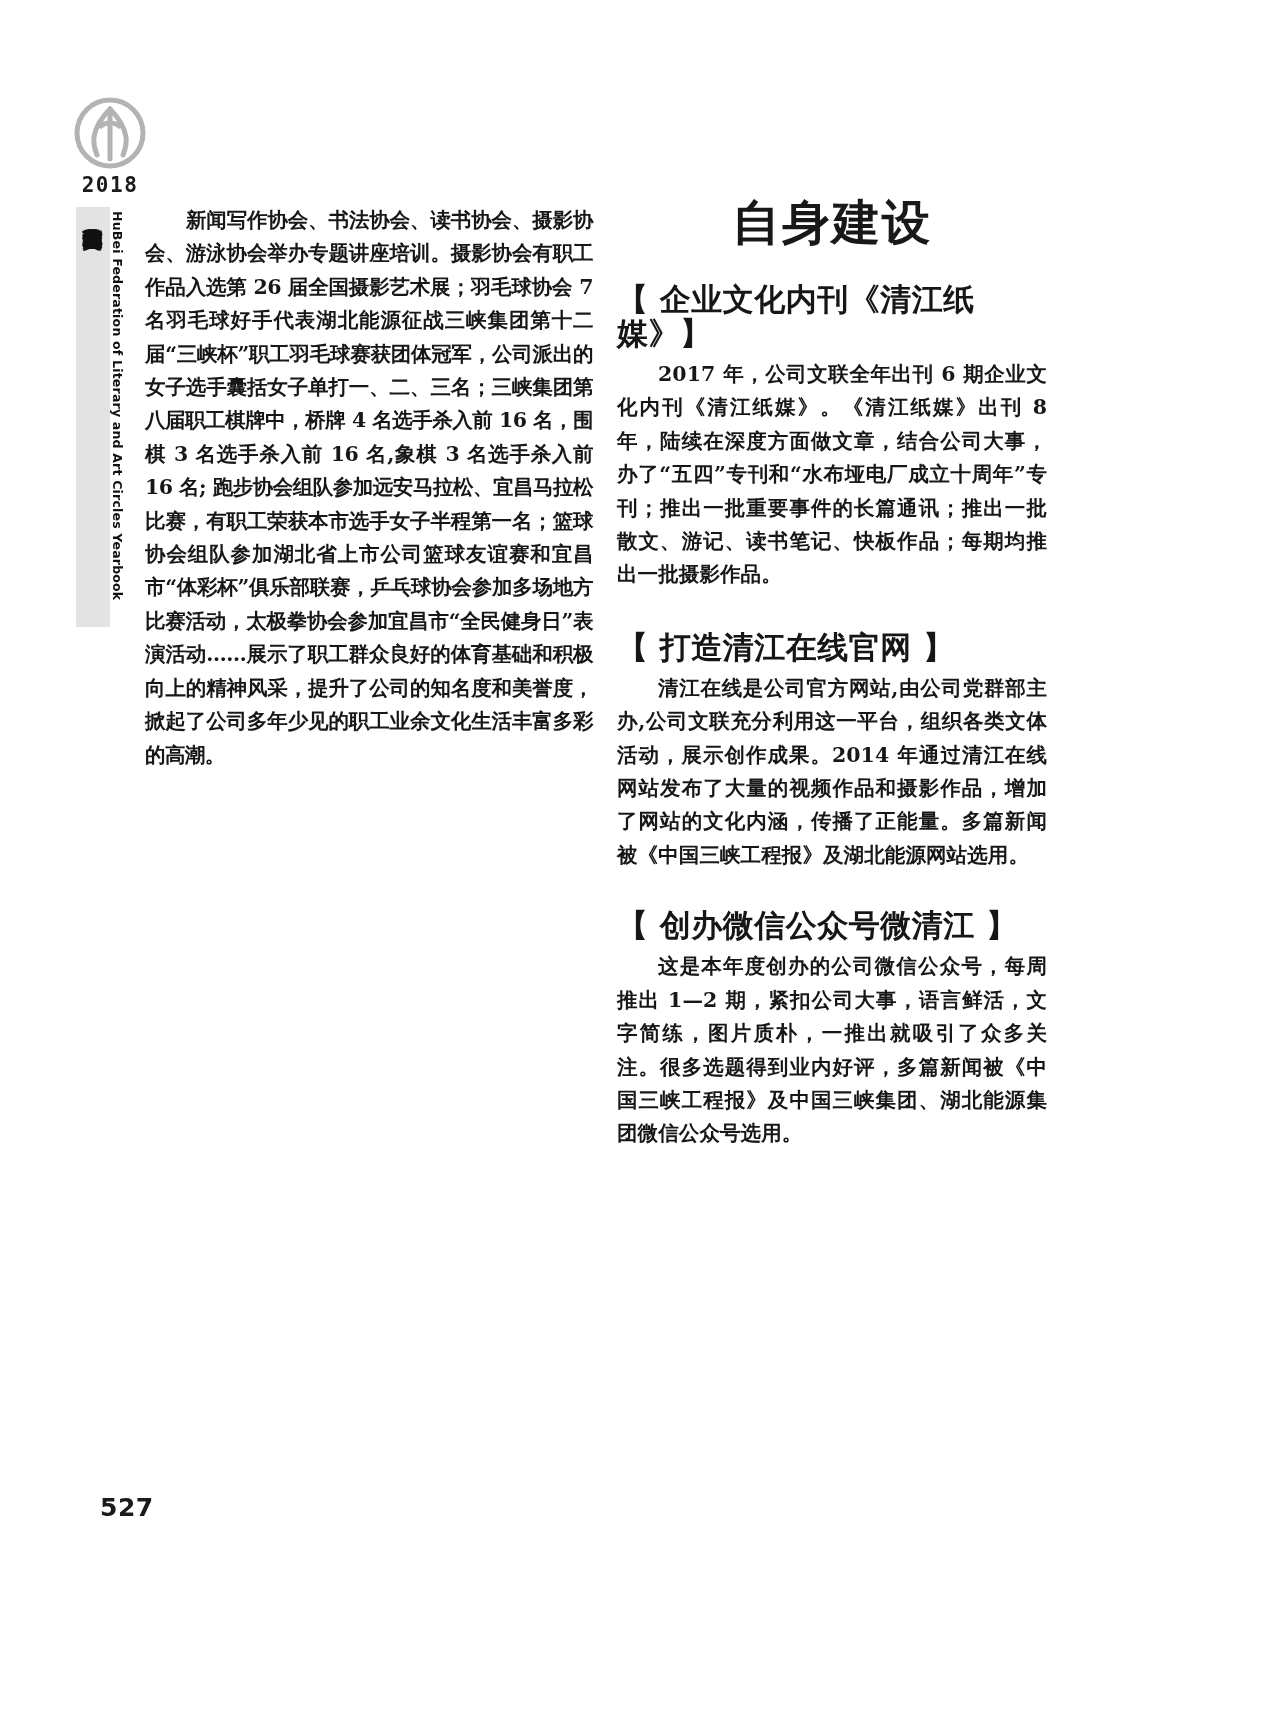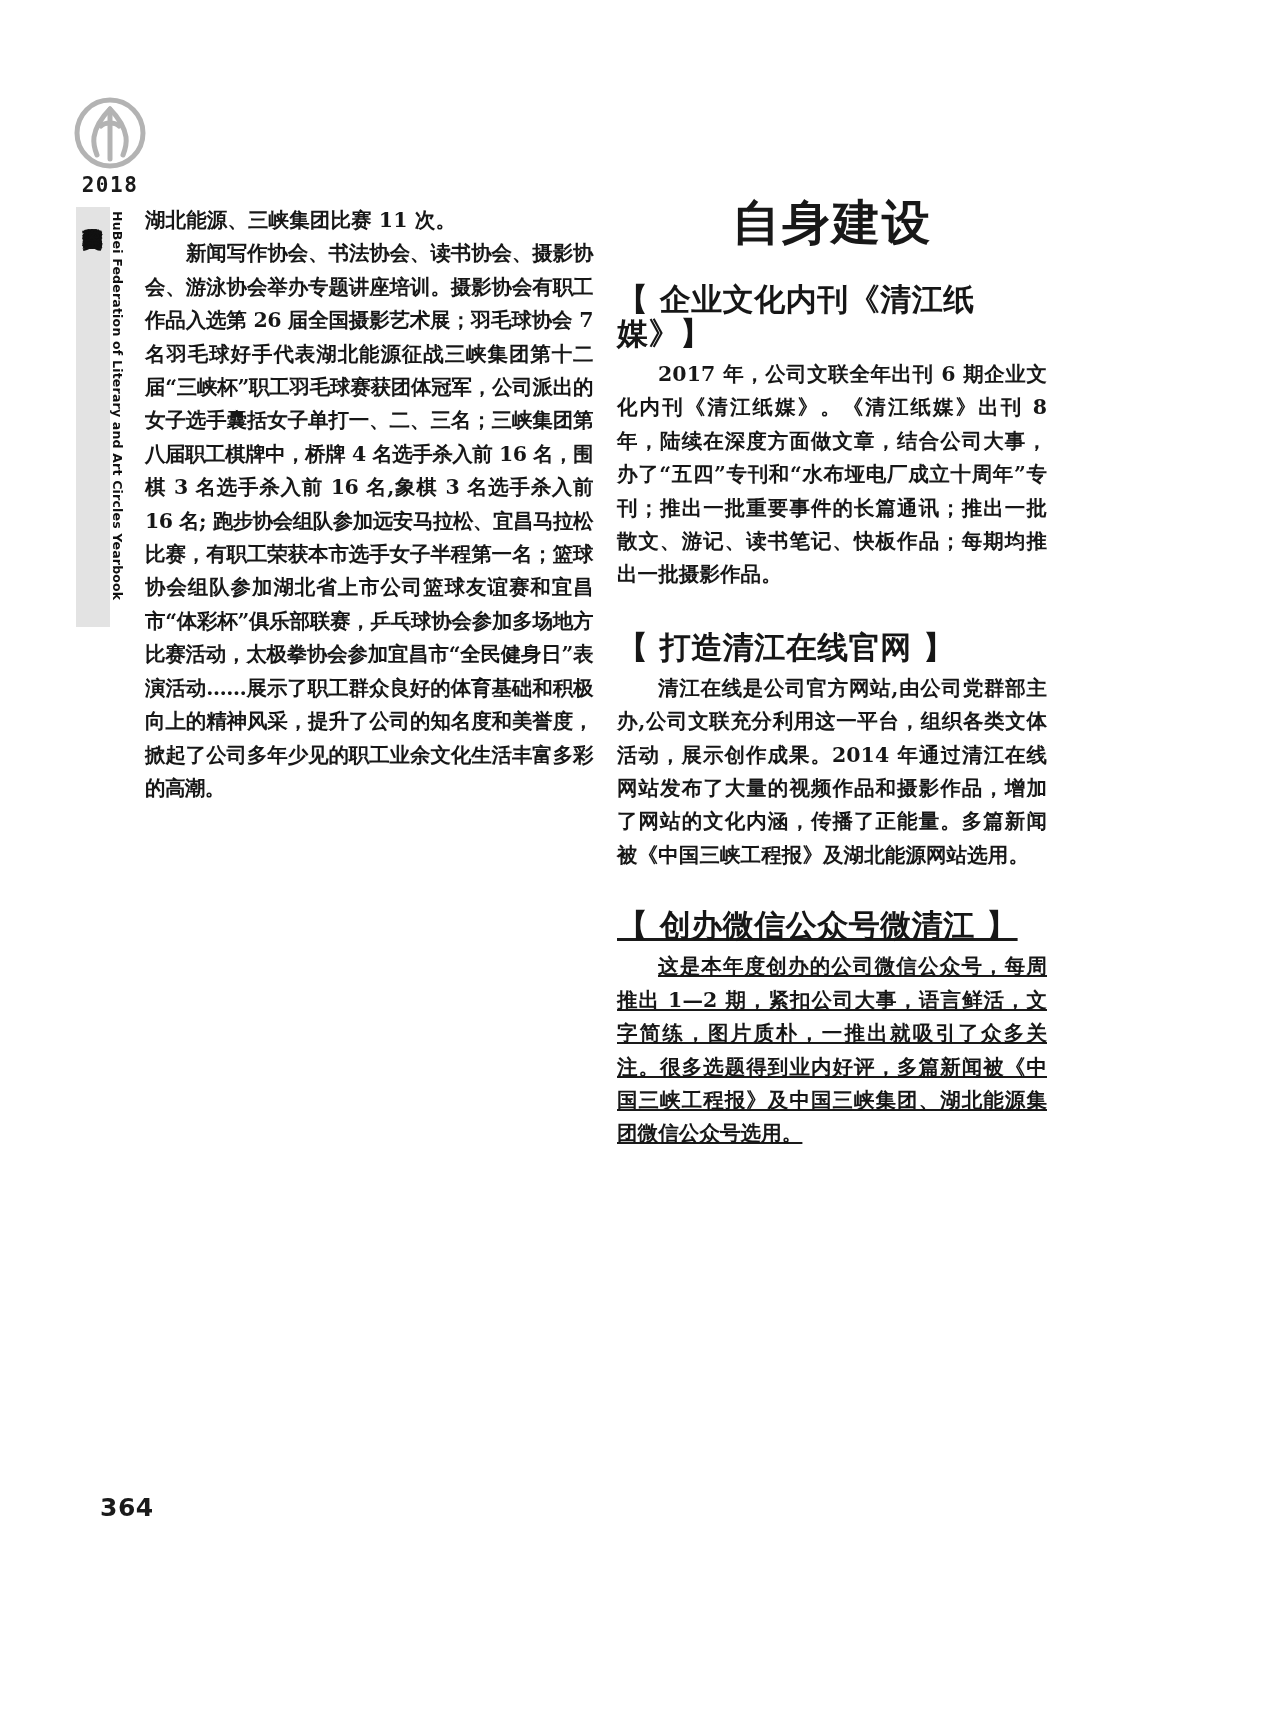--- a/index.html
+++ b/index.html
@@ -127,21 +127,21 @@
     font-family: "DejaVu Sans", "Liberation Sans", sans-serif;
     font-weight: bold;
     font-size: 31px;
     line-height: 34px;
     letter-spacing: 0.5px;
     color: #161616;
     margin: 0 0 8px 0;
   }
   .section-block { margin-bottom: 30px; }
   .section-block.sec-2 { margin-top: 38px; }
-  .section-block.sec-3 { margin-top: 36px; text-decoration: underline; }
+  .section-block.sec-3 { margin-top: 36px; }
 
   
   #folio {
     position: absolute;
     left: 100px;
     top: 1493px;
     font-family: "DejaVu Sans", "Liberation Sans", sans-serif;
     font-weight: bold;
     font-size: 25px;
     letter-spacing: 0.5px;
@@ -168,21 +168,20 @@
     <div id="logo-year">2018</div>
 
     <div id="vertical-band"></div>
 
     <div id="vertical-cn">湖北省文学艺术界联合会年鉴</div>
 
     <div id="vertical-en">HuBei Federation of Literary and Art Circles Yearbook</div>
   </div>
 
   <div id="col-left">
-    <p class="body-p">湖北能源、三峡集团比赛 11 次。</p>
     <p class="body-p indent tight">新闻写作协会、书法协会、读书协会、摄影协会、游泳协会举办专题讲座培训。摄影协会有职工作品入选第 26 届全国摄影艺术展；羽毛球协会 7 名羽毛球好手代表湖北能源征战三峡集团第十二届“三峡杯”职工羽毛球赛获团体冠军，公司派出的女子选手囊括女子单打一、二、三名；三峡集团第八届职工棋牌中，桥牌 4 名选手杀入前 16 名，围棋 3 名选手杀入前 16 名,象棋 3 名选手杀入前 16 名; 跑步协会组队参加远安马拉松、宜昌马拉松比赛，有职工荣获本市选手女子半程第一名；篮球协会组队参加湖北省上市公司篮球友谊赛和宜昌市“体彩杯”俱乐部联赛，乒乓球协会参加多场地方比赛活动，太极拳协会参加宜昌市“全民健身日”表演活动……展示了职工群众良好的体育基础和积极向上的精神风采，提升了公司的知名度和美誉度，掀起了公司多年少见的职工业余文化生活丰富多彩的高潮。</p>
   </div>
 
   <div id="col-right">
 
     <h1 id="page-title">自身建设</h1>
 
     <div class="section-block sec-1">
       <h2 class="section-head">【 企业文化内刊《清江纸媒》】</h2>
       <p class="body-p indent">2017 年，公司文联全年出刊 6 期企业文化内刊《清江纸媒》。《清江纸媒》出刊 8 年，陆续在深度方面做文章，结合公司大事，办了“五四”专刊和“水布垭电厂成立十周年”专刊；推出一批重要事件的长篇通讯；推出一批散文、游记、读书笔记、快板作品；每期均推出一批摄影作品。</p>
@@ -192,15 +191,15 @@
       <h2 class="section-head">【 打造清江在线官网 】</h2>
       <p class="body-p indent">清江在线是公司官方网站,由公司党群部主办,公司文联充分利用这一平台，组织各类文体活动，展示创作成果。2014 年通过清江在线网站发布了大量的视频作品和摄影作品，增加了网站的文化内涵，传播了正能量。多篇新闻被《中国三峡工程报》及湖北能源网站选用。</p>
     </div>
 
     <div class="section-block sec-3">
       <h2 class="section-head">【 创办微信公众号微清江 】</h2>
       <p class="body-p indent">这是本年度创办的公司微信公众号，每周推出 1—2 期，紧扣公司大事，语言鲜活，文字简练，图片质朴，一推出就吸引了众多关注。很多选题得到业内好评，多篇新闻被《中国三峡工程报》及中国三峡集团、湖北能源集团微信公众号选用。</p>
     </div>
   </div>
 
-  <div id="folio">364</div>
+  <div id="folio">527</div>
 
 </div>
 
 </body></html>

